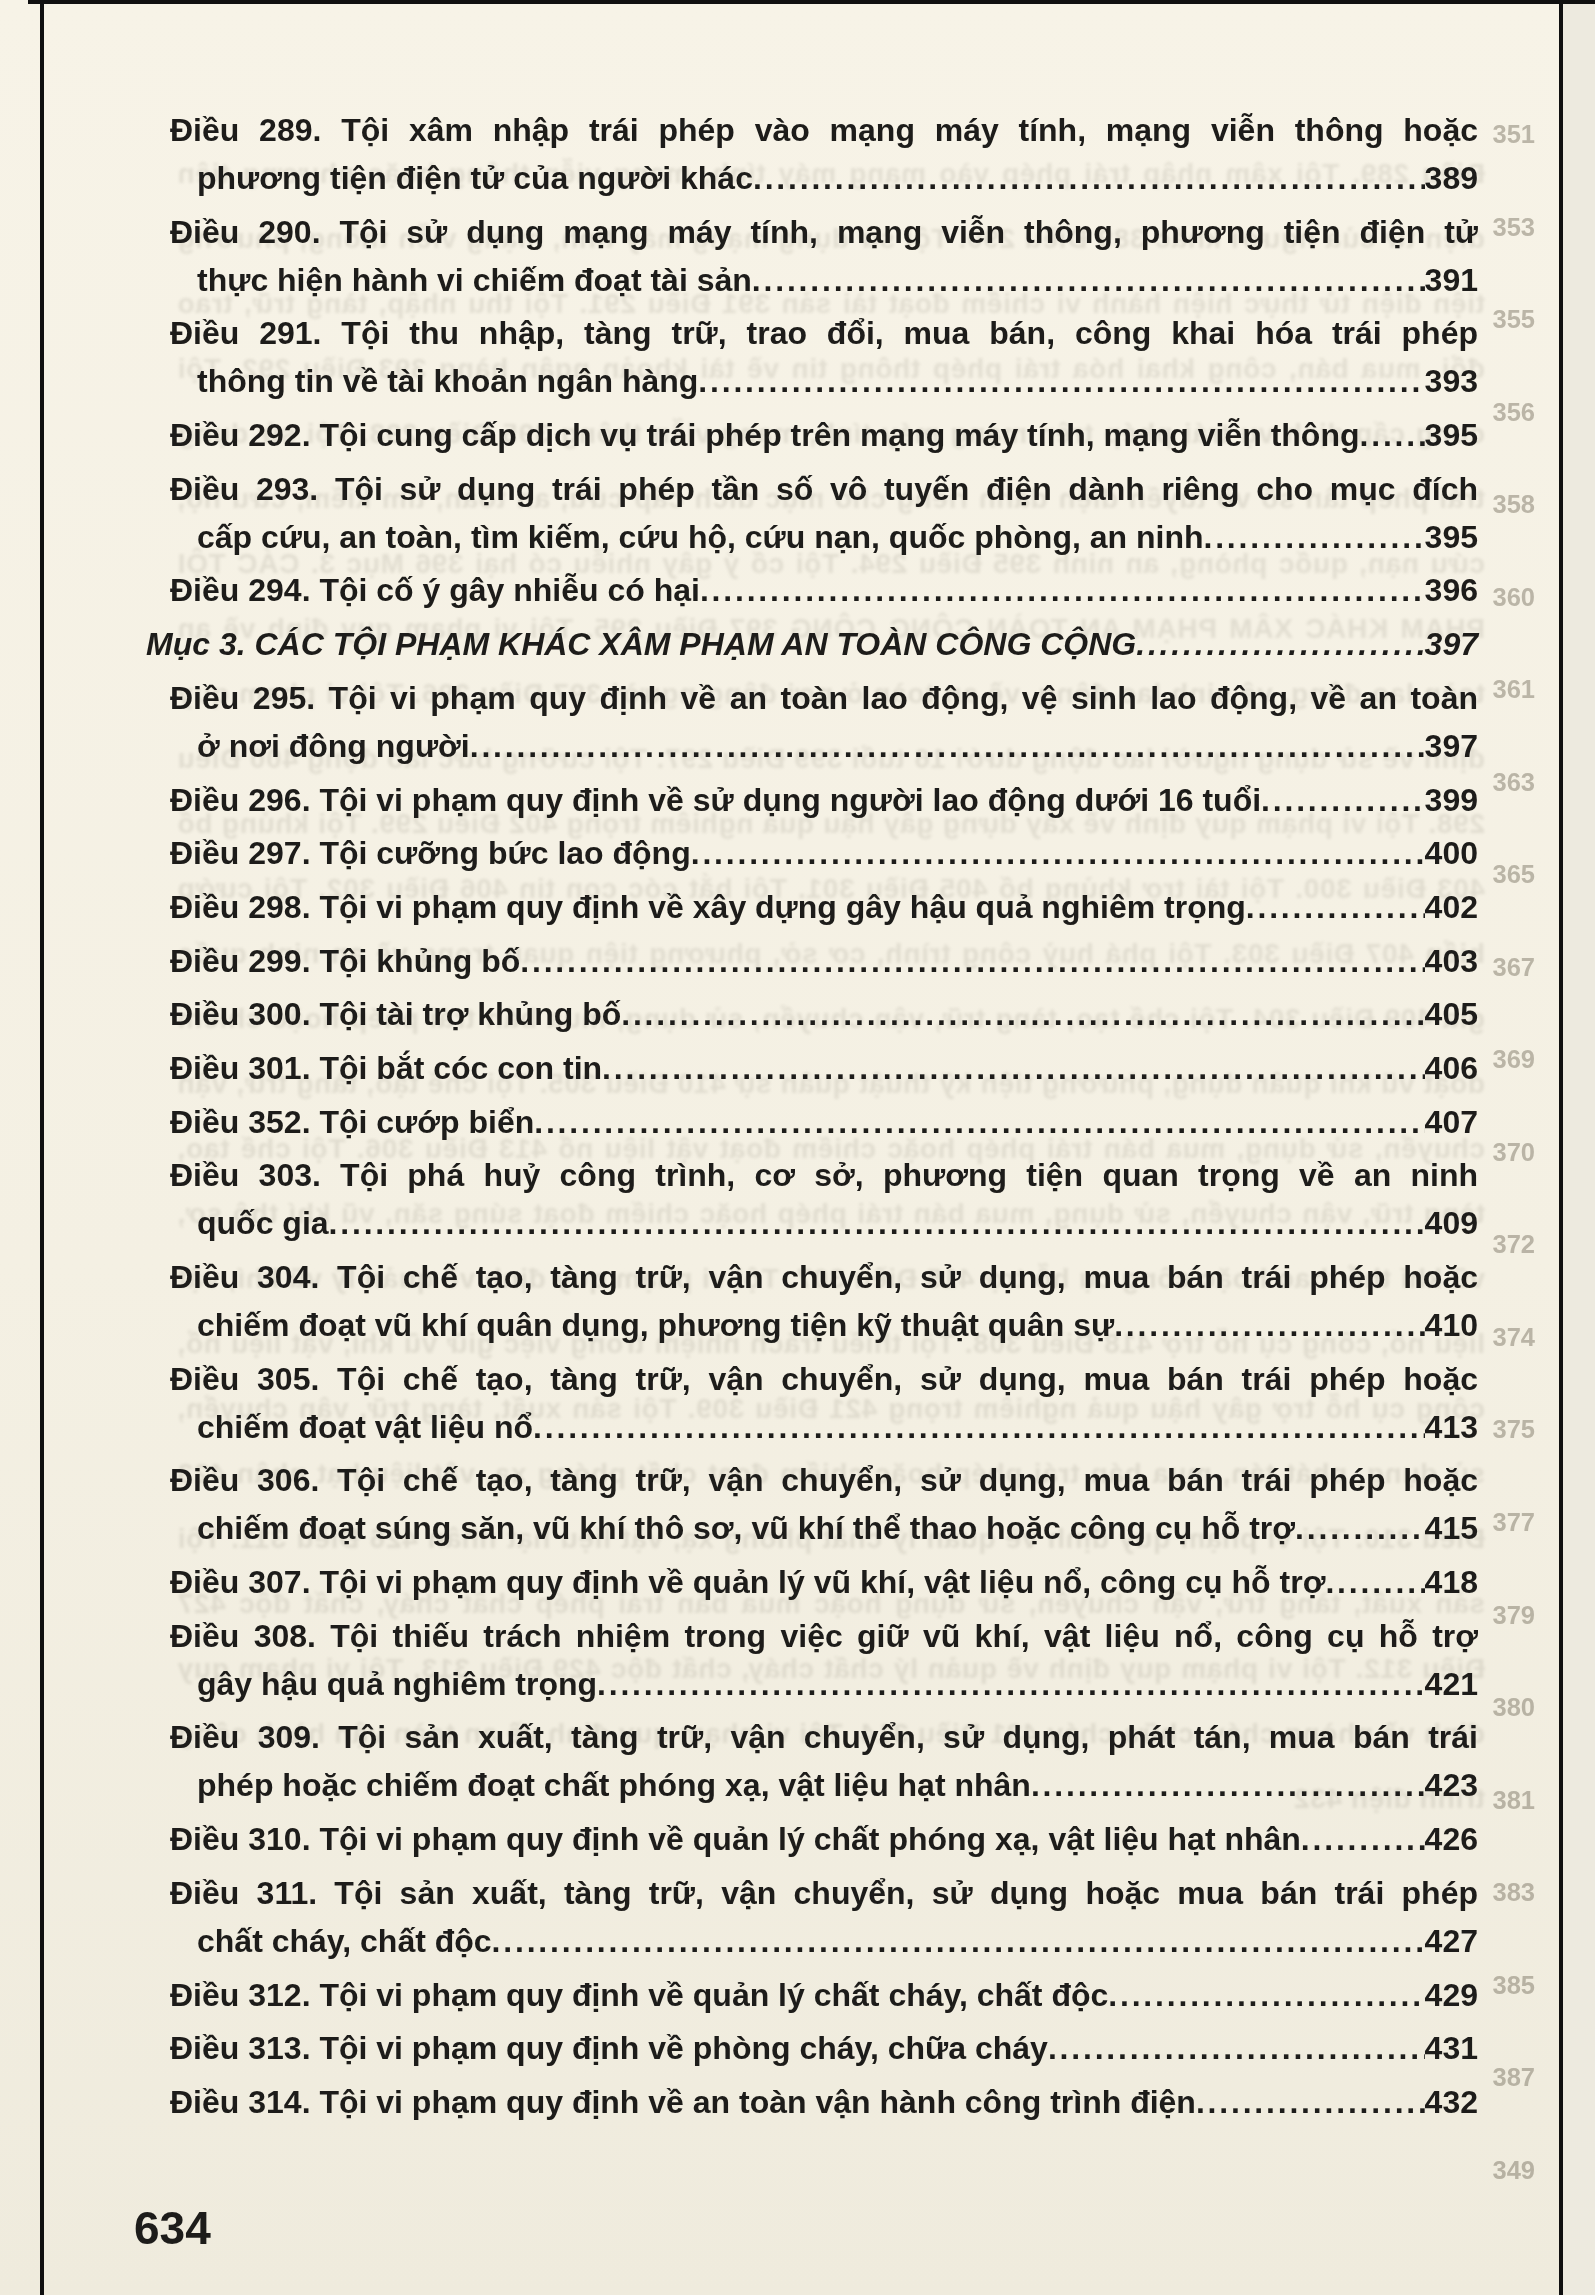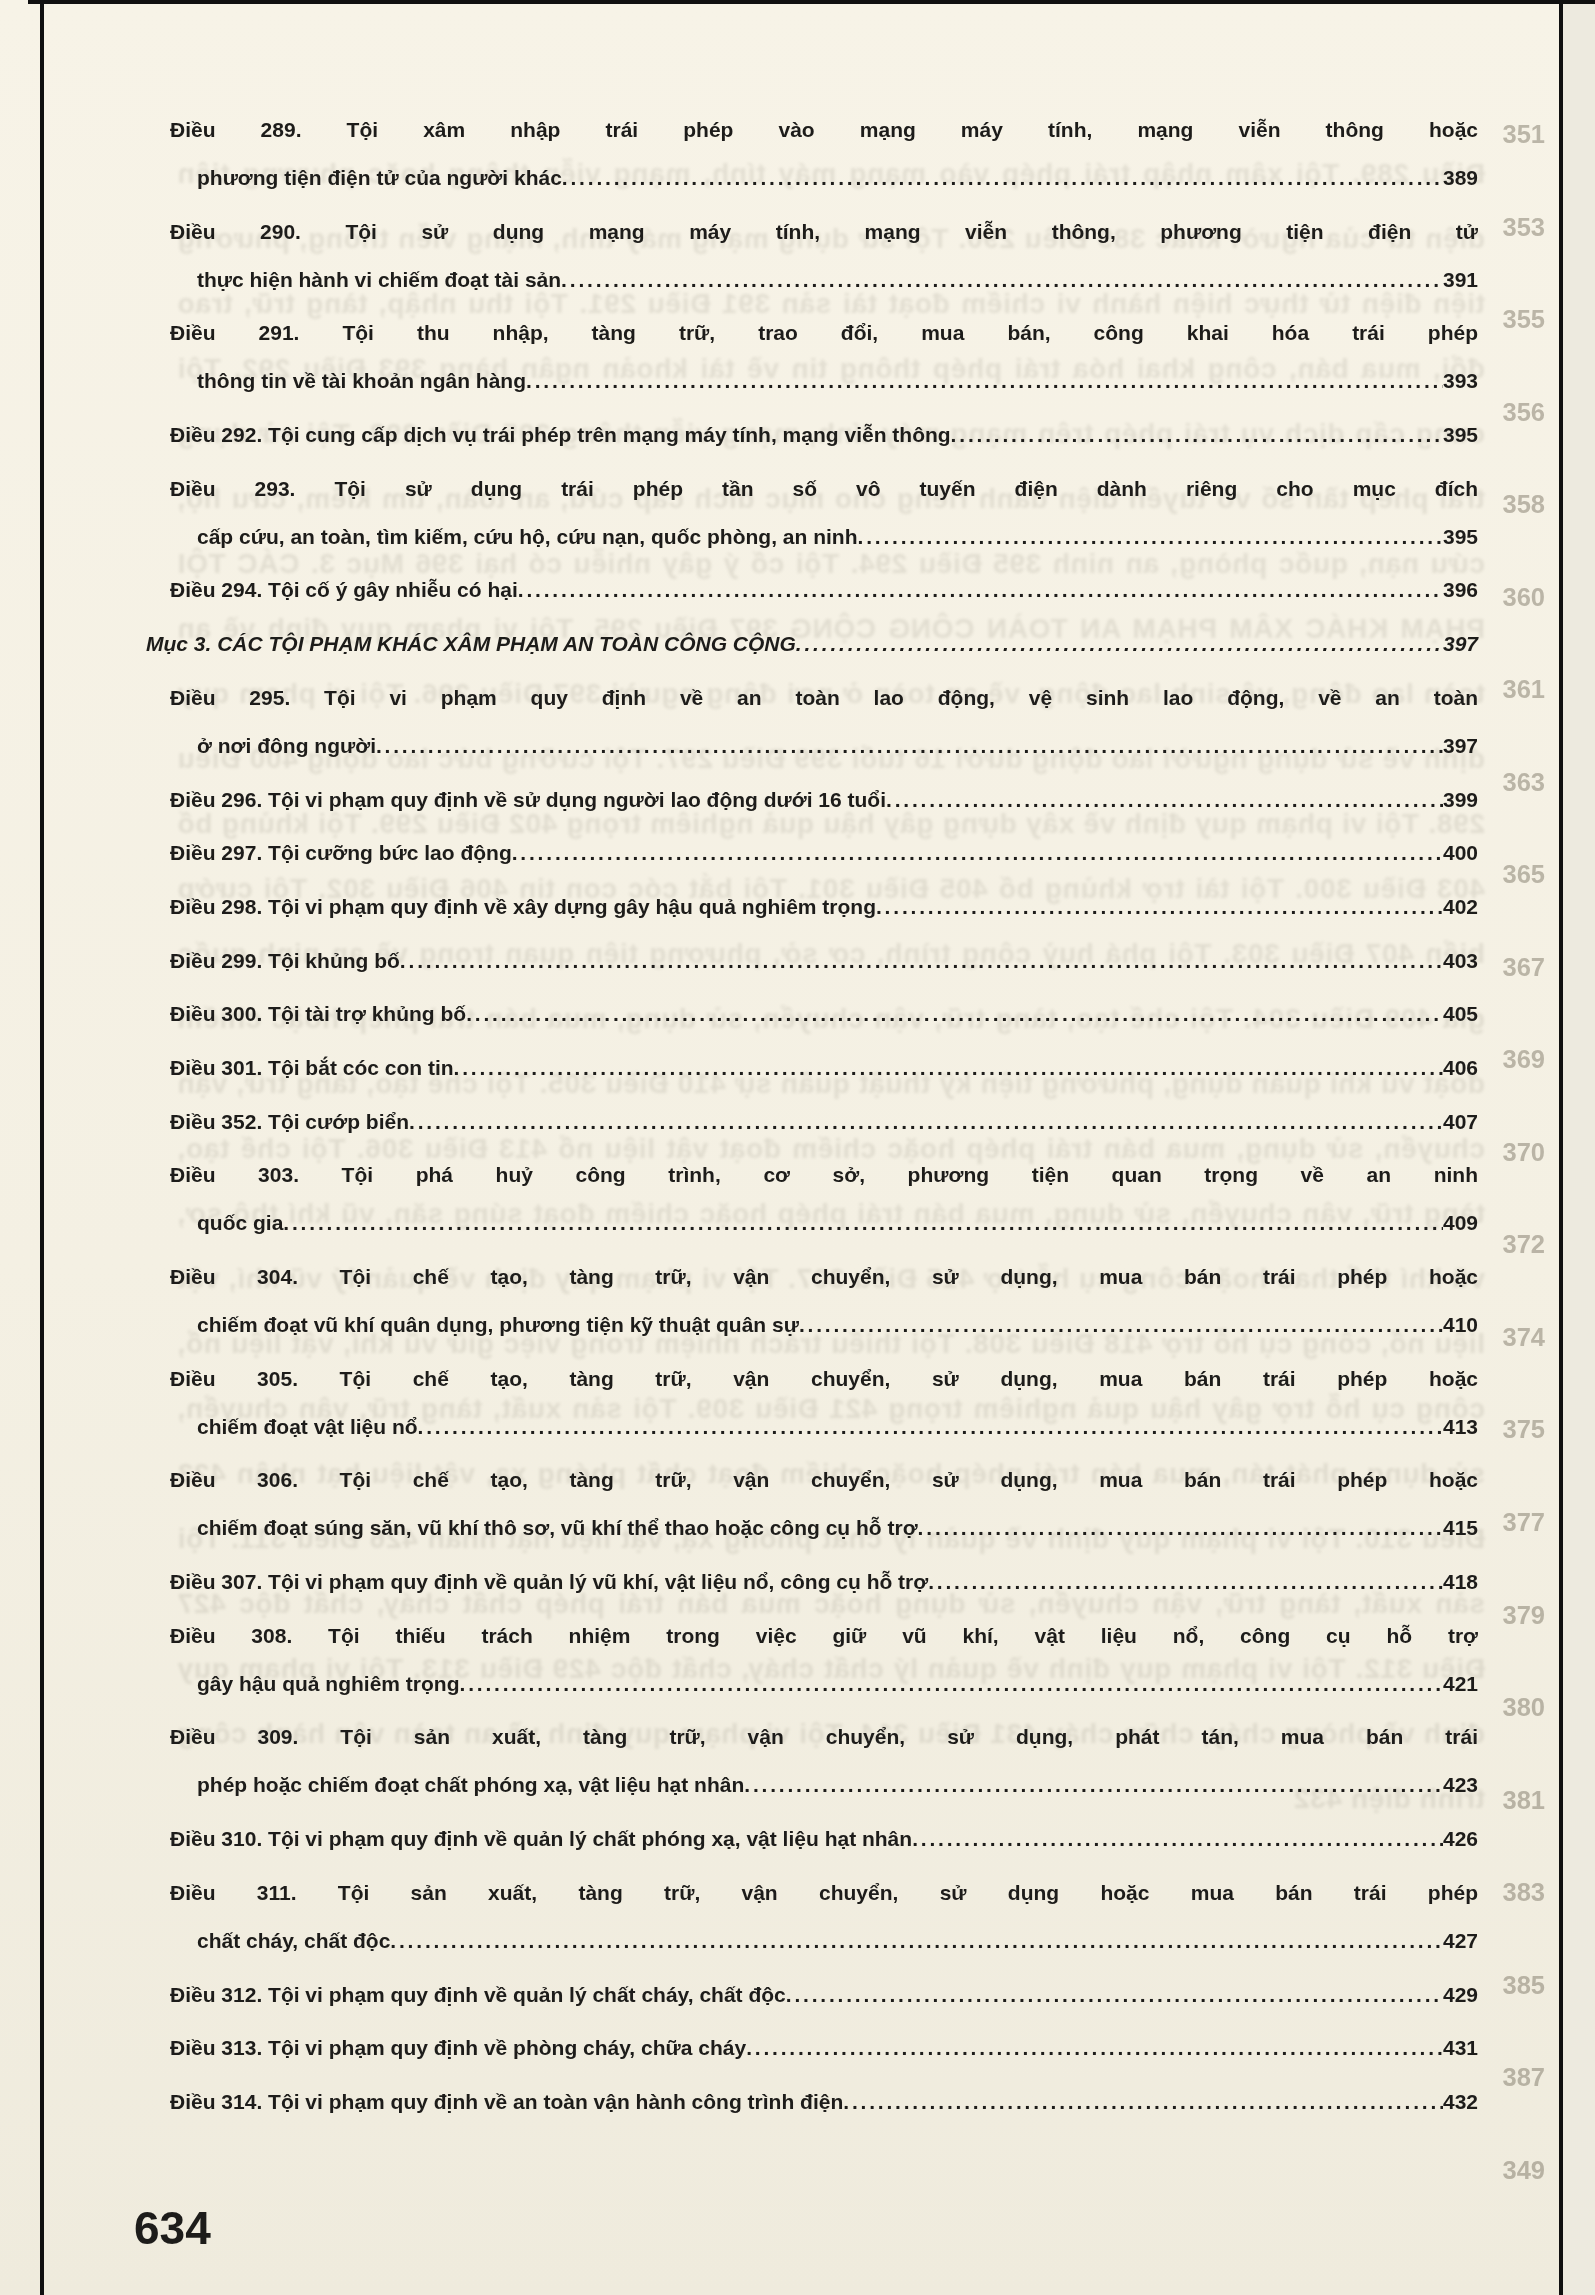--- a/index.html
+++ b/index.html
@@ -23,33 +23,33 @@
 
   
   .ghost-text{
     position:absolute;left:177px;top:141px;width:1308px;height:2051px;
     overflow:hidden;opacity:0.12;filter:blur(1.8px);
     transform:scaleX(-1);
     font-weight:bold;font-size:28px;line-height:65px;letter-spacing:0.7px;
     color:#555040;z-index:1;text-align:justify;
   }
   .ghost-numbers{
-    position:absolute;right:50px;top:120px;height:2065px;width:64px;
+    position:absolute;right:60px;top:120px;height:2065px;width:64px;
     display:flex;flex-direction:column;justify-content:space-between;
     align-items:flex-end;z-index:2;
   }
   .ghost-numbers span{
     font-weight:bold;font-size:25.5px;color:rgba(105,98,82,0.42);
     filter:blur(0.7px);
   }
 
   
   .toc{
     position:absolute;left:170px;top:106px;width:1308px;z-index:10;
-    color:#1d1c1a;font-weight:bold;font-size:21px;line-height:48px;
+    color:#1d1c1a;font-weight:bold;font-size:32px;line-height:48px;
   }
   .entry{margin-bottom:5.7px;}
   .entry.section{margin-left:-24px;margin-top:0;font-style:italic;}
   .line.full{text-align:justify;text-align-last:justify;}
   .line.last{display:flex;align-items:baseline;}
   .line.cont{padding-left:27px;}
   .line .txt{white-space:pre-wrap;}
   .line.last .txt{white-space:nowrap;flex:0 0 auto;}
   .dots{flex:1 1 auto;min-width:0;overflow:hidden;white-space:nowrap;letter-spacing:2.8px;}
   .dots::after{content:"....................................................................................................................................................................................................";}

